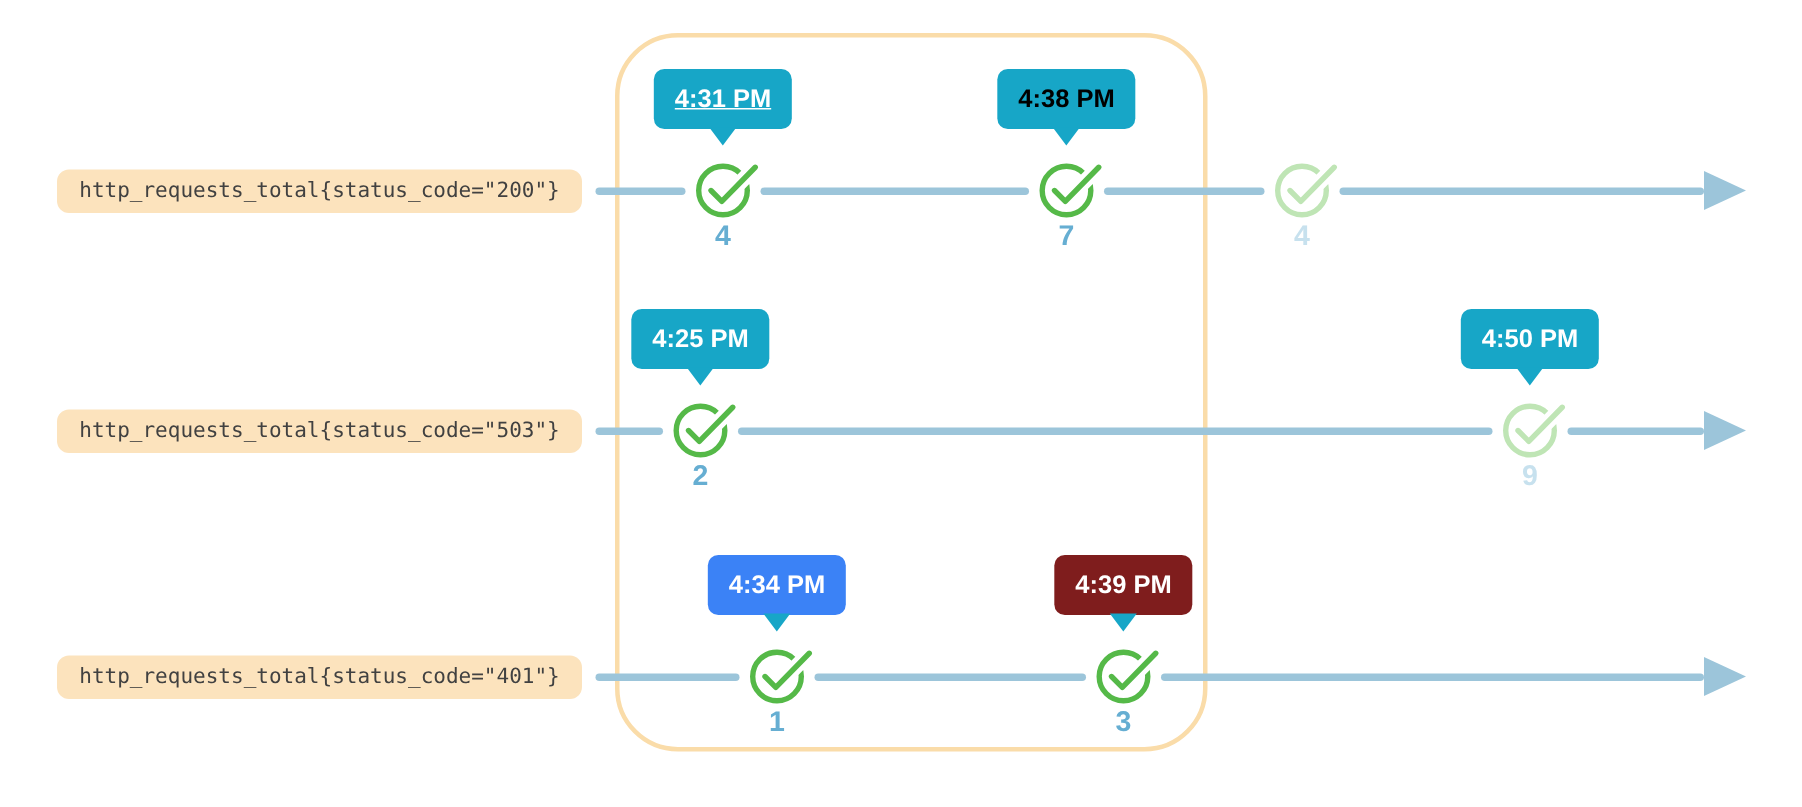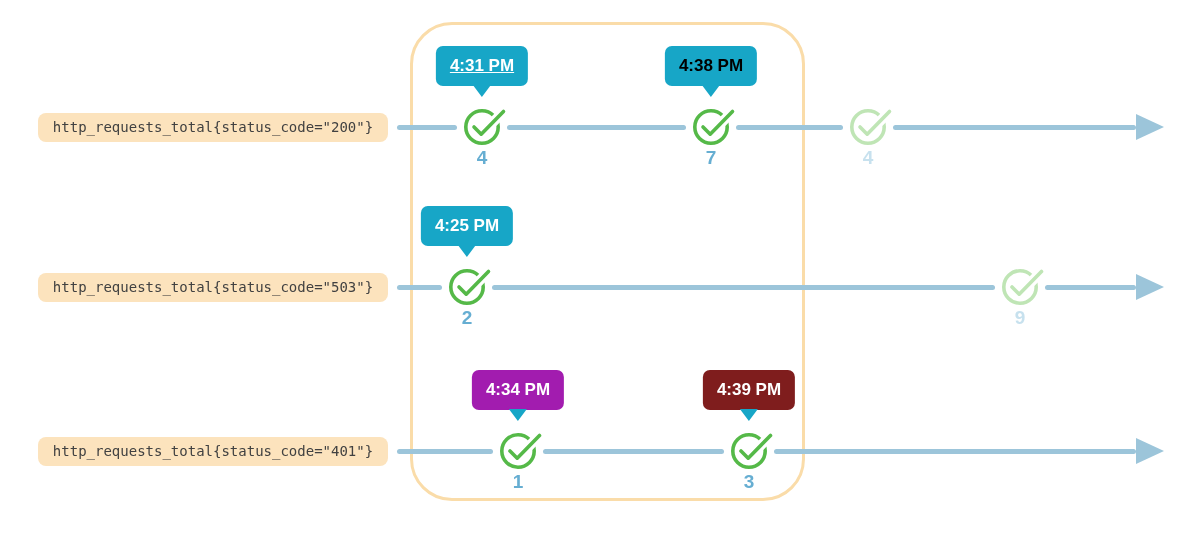--- a/index.html
+++ b/index.html
@@ -126,32 +126,36 @@
     <div class="tooltip" style="left: 467px; top: 206px; background: rgb(23, 166, 199); color: rgb(255, 255, 255); align-items: center;">
       <span>4:25 PM</span>
       <div class="tooltip-pointer" style="border-top-color: rgb(23, 166, 199);"></div>
     </div>
     <div class="icon-wrap" style="left: 448px; top: 264px;"><svg viewBox="0 0 46 42" width="46" height="42">
         <circle cx="19" cy="23" r="16.2" fill="none" stroke="#55B948" stroke-width="3.6"></circle>
         <path d="M11 23 L18.2 30.2 L40.5 7.5" fill="none" stroke="#ffffff" stroke-width="10" stroke-linecap="round" stroke-linejoin="round"></path>
         <path d="M11 23 L18.2 30.2 L40.5 7.5" fill="none" stroke="#55B948" stroke-width="3.6" stroke-linecap="round" stroke-linejoin="round"></path>
       </svg></div>
     <div class="value" style="left: 467px; top: 307px; color: rgb(102, 174, 210);">2</div>
+    <div class="tooltip" style="left: 1020px; top: 206px; background: rgb(23, 166, 199); color: rgb(255, 255, 255);">
+      <span>4:50 PM</span>
+      <div class="tooltip-pointer" style="border-top-color: rgb(23, 166, 199);"></div>
+    </div>
     <div class="icon-wrap" style="left: 1001px; top: 264px;"><svg viewBox="0 0 46 42" width="46" height="42">
         <circle cx="19" cy="23" r="16.2" fill="none" stroke="#BFE5B5" stroke-width="3.6"></circle>
         <path d="M11 23 L18.2 30.2 L40.5 7.5" fill="none" stroke="#ffffff" stroke-width="10" stroke-linecap="round" stroke-linejoin="round"></path>
         <path d="M11 23 L18.2 30.2 L40.5 7.5" fill="none" stroke="#BFE5B5" stroke-width="3.6" stroke-linecap="round" stroke-linejoin="round"></path>
       </svg></div>
     <div class="value" style="left: 1020px; top: 307px; color: rgb(199, 225, 238);">9</div>
     <div class="pill" style="left: 38px; top: 436.5px; width: 350px; background: rgb(252, 227, 189); color: rgb(65, 65, 65);">http_requests_total{status_code="401"}</div>
     <div class="seg" style="left: 397px; top: 448.5px; width: 96px; background: rgb(156, 197, 218);"></div>
     <div class="seg" style="left: 543px; top: 448.5px; width: 181px; background: rgb(156, 197, 218);"></div>
     <div class="seg" style="left: 774px; top: 448.5px; width: 362px; background: rgb(156, 197, 218);"></div>
     <div class="arrow" style="left: 1136px; top: 438px; border-left: 28px solid rgb(156, 197, 218);"></div>
-    <div class="tooltip" style="left: 518px; top: 370px; background: #a21caf; color: rgb(255, 255, 255);">
+    <div class="tooltip" style="left: 518px; top: 370px; background: #3b82f6; color: rgb(255, 255, 255);">
       <span>4:34 PM</span>
       <div class="tooltip-pointer" style="border-top-color: rgb(23, 166, 199);"></div>
     </div>
     <div class="icon-wrap" style="left: 499px; top: 428px;"><svg viewBox="0 0 46 42" width="46" height="42">
         <circle cx="19" cy="23" r="16.2" fill="none" stroke="#55B948" stroke-width="3.6"></circle>
         <path d="M11 23 L18.2 30.2 L40.5 7.5" fill="none" stroke="#ffffff" stroke-width="10" stroke-linecap="round" stroke-linejoin="round"></path>
         <path d="M11 23 L18.2 30.2 L40.5 7.5" fill="none" stroke="#55B948" stroke-width="3.6" stroke-linecap="round" stroke-linejoin="round"></path>
       </svg></div>
     <div class="value" style="left: 518px; top: 471px; color: rgb(102, 174, 210);">1</div>
     <div class="tooltip" style="left: 749px; top: 370px; background: #7f1d1d; color: rgb(255, 255, 255);">

